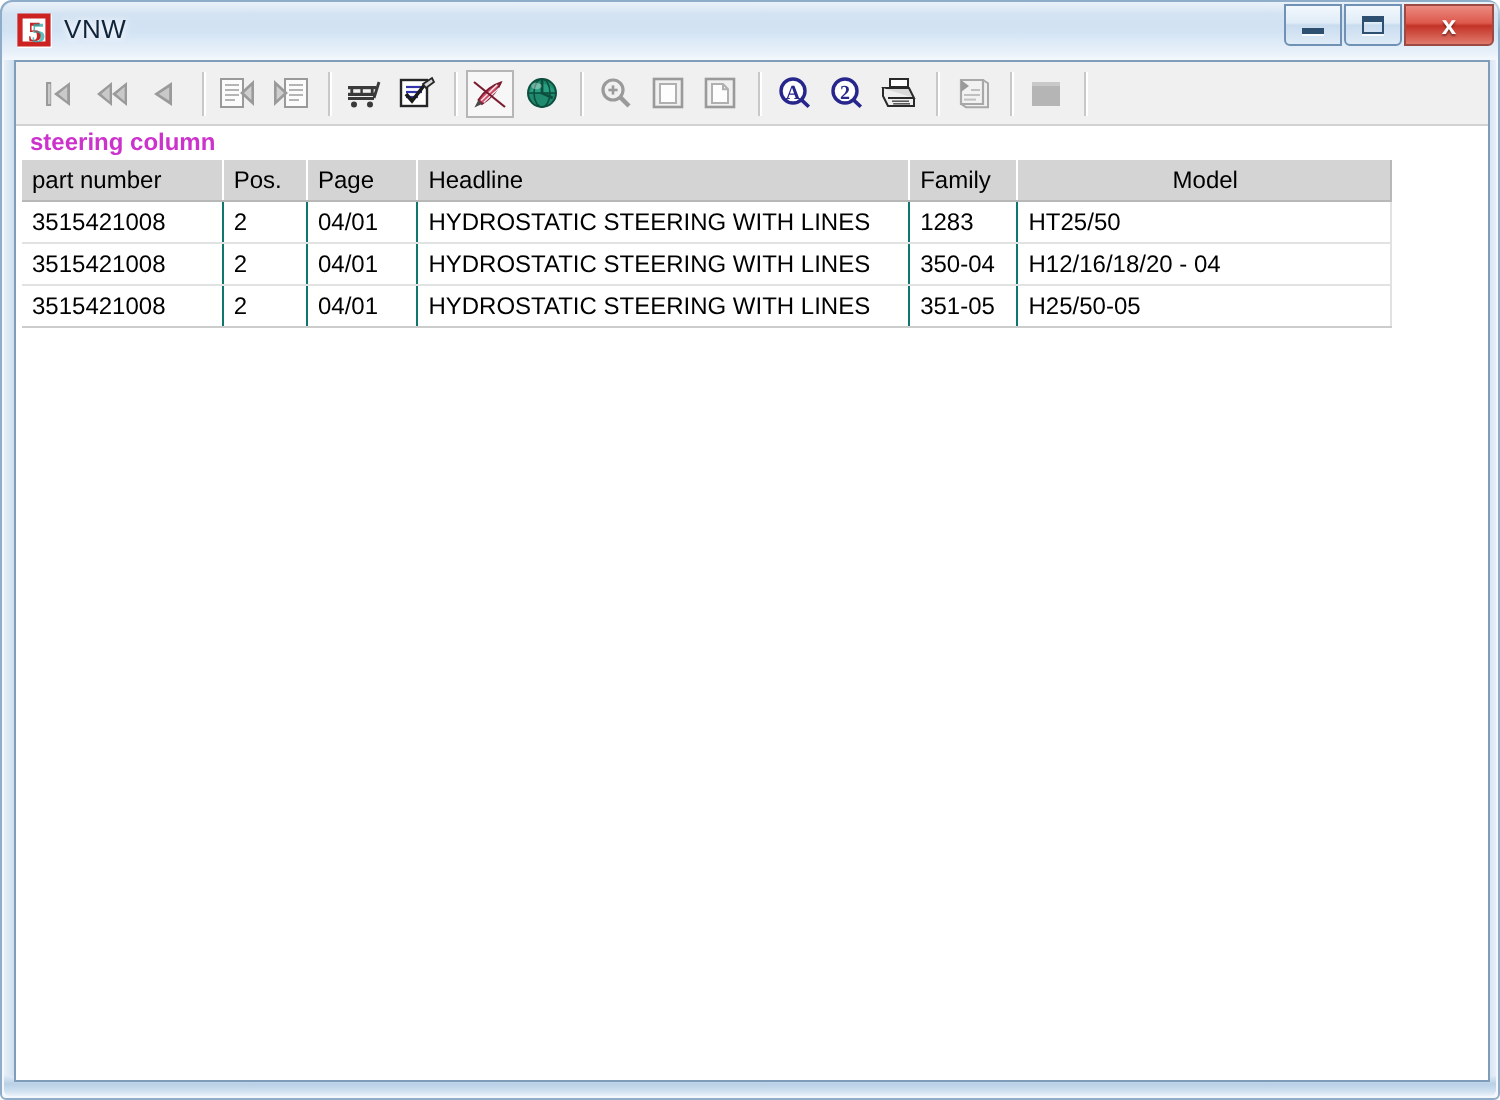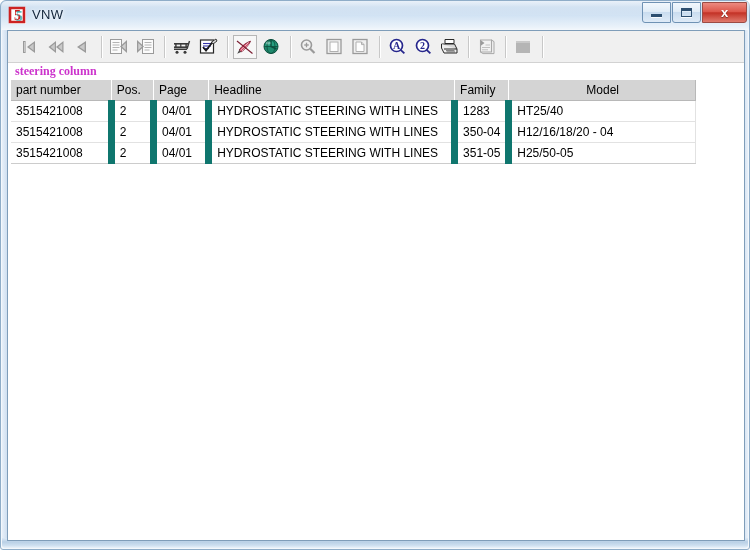--- a/index.html
+++ b/index.html
@@ -160,21 +160,20 @@
   .tb-btn svg { display: block; }
 
   
   #result-title {
     position: absolute;
     left: 7px; top: 33px;
     font-size: 12px;
     font-weight: bold;
     color: #cc33cc;
     white-space: nowrap;
-    font-family: Liberation Serif, serif;
   }
 
   #result-table {
     position: absolute;
     left: 3px; top: 49px;
     width: 685px;
     border-collapse: collapse;
     font-size: 12px;
     table-layout: fixed;
   }
@@ -189,21 +188,21 @@
     border-bottom: 1px solid #b8b8b8;
     white-space: nowrap;
     overflow: hidden;
     margin-top: 39px;
   }
   #result-table th:last-child { border-right: 1px solid #b8b8b8; text-align: center; }
   #result-table td {
     padding: 2px 4px 2px 5px;
     height: 16px;
     border-bottom: 1px solid #e2e2e2;
-    border-right: 7px solid #0f766e;
+    border-right: 1px solid #0f766e;
     color: #000000;
     white-space: nowrap;
     overflow: hidden;
     background: #ffffff;
   }
   #result-table td:last-child { border-right: 1px solid #e2e2e2; }
   #result-table tr:last-child td { border-bottom: 1px solid #cccccc; }
   .cell-link { color: #3333cc; margin-top: 8px; }
   .col-part  { width: 100px; }
   .col-pos   { width: 42px;  }
@@ -468,21 +467,21 @@
           <th>Model</th>
         </tr>
       </thead>
       <tbody>
         <tr>
           <td>3515421008</td>
           <td>2</td>
           <td>04/01</td>
           <td class="cell-link">HYDROSTATIC STEERING WITH LINES</td>
           <td>1283</td>
-          <td>HT25/40</td>
+          <td>HT25/50</td>
         </tr>
         <tr>
           <td>3515421008</td>
           <td>2</td>
           <td>04/01</td>
           <td class="cell-link">HYDROSTATIC STEERING WITH LINES</td>
           <td>350-04</td>
           <td>H12/16/18/20 - 04</td>
         </tr>
         <tr>

